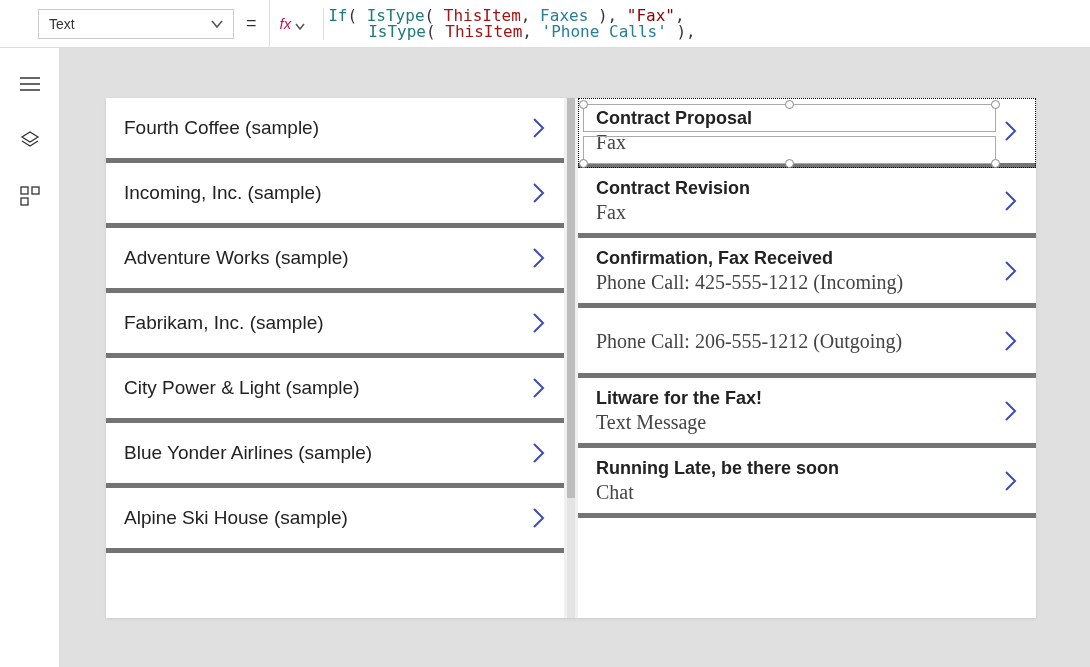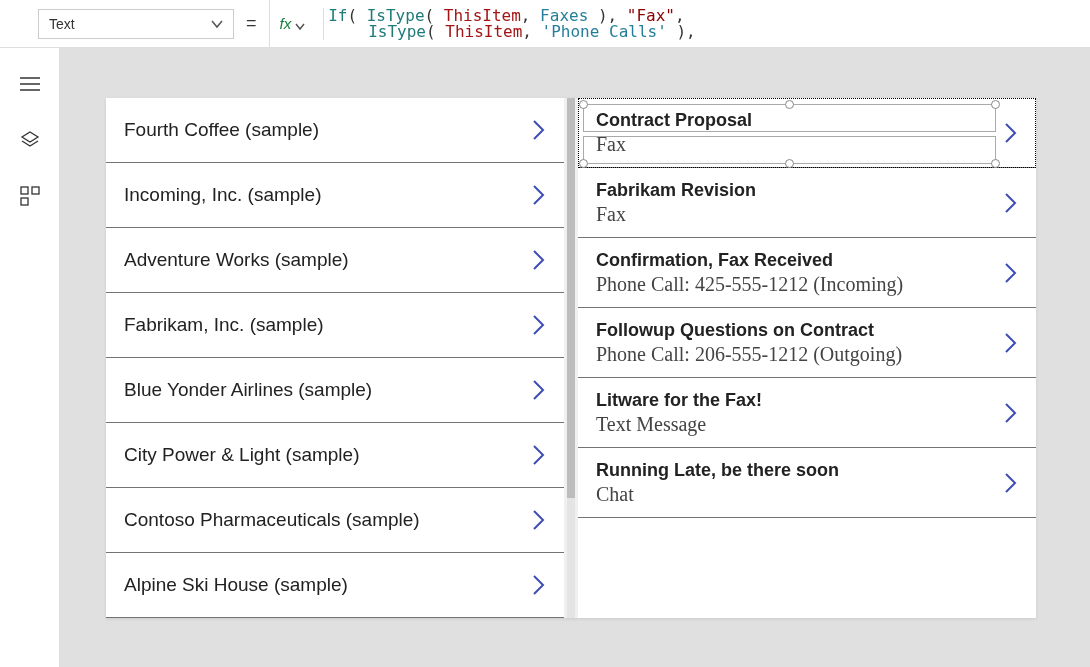--- a/index.html
+++ b/index.html
@@ -37,21 +37,21 @@
     font-size: 18px;
     color: #333;
   }
   .fx-box {
     display: flex;
     align-items: center;
     border-left: 1px solid #ddd;
     height: 100%;
     padding: 0 10px;
   }
-  .fx-label { font-style: italic; font-size: 15px; color: #15803d; display:flex; align-items:flex-end; gap:4px;}
+  .fx-label { font-style: italic; font-size: 15px; color: #be185d; display:flex; align-items:flex-end; gap:4px;}
   .formula-text {
     flex: 1;
     font-family: Consolas, monospace;
     font-size: 16px;
     padding-left: 4px;
     line-height: 16px;
     height: 32px;
     overflow: hidden;
     color: #333;
     border-left: 1px solid #ddd;
@@ -133,21 +133,21 @@
     width: 8px;
     height: 400px;
     background: #bdbdbd;
   }
 
   .g-item {
     height: 65px;
     display: flex;
     align-items: center;
     padding: 0 18px;
-    border-bottom: 1px solid #737373;
+    border-bottom: 5px solid #737373;
     cursor: pointer;
     position: relative;
   }
   .g-item.two {
     height: 70px;
     flex-direction: row;
     align-items: center;
   }
   .g-text-col {
     flex: 1;
@@ -298,41 +298,31 @@
             <span class="g-title single">Fabrikam, Inc. (sample)</span>
           </div>
           <span class="g-chevron">
             <svg width="14" height="24" fill="none" stroke="#3c4db7" stroke-width="2">
               <polyline points="2,3 11,12 2,21"></polyline>
             </svg>
           </span>
         </div>
         <div class="g-item">
           <div class="g-text-col">
+            <span class="g-title single">City Power &amp; Light (sample)</span>
+          </div>
+          <span class="g-chevron">
+            <svg width="14" height="24" fill="none" stroke="#3c4db7" stroke-width="2">
+              <polyline points="2,3 11,12 2,21"></polyline>
+            </svg>
+          </span>
+        </div>
+        <div class="g-item">
+          <div class="g-text-col">
             <span class="g-title single">Blue Yonder Airlines (sample)</span>
-          </div>
-          <span class="g-chevron">
-            <svg width="14" height="24" fill="none" stroke="#3c4db7" stroke-width="2">
-              <polyline points="2,3 11,12 2,21"></polyline>
-            </svg>
-          </span>
-        </div>
-        <div class="g-item">
-          <div class="g-text-col">
-            <span class="g-title single">City Power &amp; Light (sample)</span>
-          </div>
-          <span class="g-chevron">
-            <svg width="14" height="24" fill="none" stroke="#3c4db7" stroke-width="2">
-              <polyline points="2,3 11,12 2,21"></polyline>
-            </svg>
-          </span>
-        </div>
-        <div class="g-item">
-          <div class="g-text-col">
-            <span class="g-title single">Contoso Pharmaceuticals (sample)</span>
           </div>
           <span class="g-chevron">
             <svg width="14" height="24" fill="none" stroke="#3c4db7" stroke-width="2">
               <polyline points="2,3 11,12 2,21"></polyline>
             </svg>
           </span>
         </div>
         <div class="g-item">
           <div class="g-text-col">
             <span class="g-title single">Alpine Ski House (sample)</span>
@@ -368,21 +358,21 @@
             <span class="handle" style="top:-5px;right:-5px"></span>
           </div>
           <div class="sel-inner" style="top:38px">
             <span class="handle" style="bottom:-5px;left:-5px"></span>
             <span class="handle" style="bottom:-5px;left:50%;margin-left:-5px"></span>
             <span class="handle" style="bottom:-5px;right:-5px"></span>
           </div>
         </div>
         <div class="g-item two">
           <div class="g-text-col">
-            <span class="g-title">Fabrikam Revision</span>
+            <span class="g-title">Contract Revision</span>
             <span class="g-sub">Fax</span>
           </div>
           <span class="g-chevron">
             <svg width="14" height="24" fill="none" stroke="#3c4db7" stroke-width="2">
               <polyline points="2,3 11,12 2,21"></polyline>
             </svg>
           </span>
         </div>
         <div class="g-item two">
           <div class="g-text-col">
@@ -390,21 +380,20 @@
             <span class="g-sub">Phone Call: 425-555-1212 (Incoming)</span>
           </div>
           <span class="g-chevron">
             <svg width="14" height="24" fill="none" stroke="#3c4db7" stroke-width="2">
               <polyline points="2,3 11,12 2,21"></polyline>
             </svg>
           </span>
         </div>
         <div class="g-item two">
           <div class="g-text-col">
-            <span class="g-title">Followup Questions on Contract</span>
             <span class="g-sub">Phone Call: 206-555-1212 (Outgoing)</span>
           </div>
           <span class="g-chevron">
             <svg width="14" height="24" fill="none" stroke="#3c4db7" stroke-width="2">
               <polyline points="2,3 11,12 2,21"></polyline>
             </svg>
           </span>
         </div>
         <div class="g-item two">
           <div class="g-text-col">

